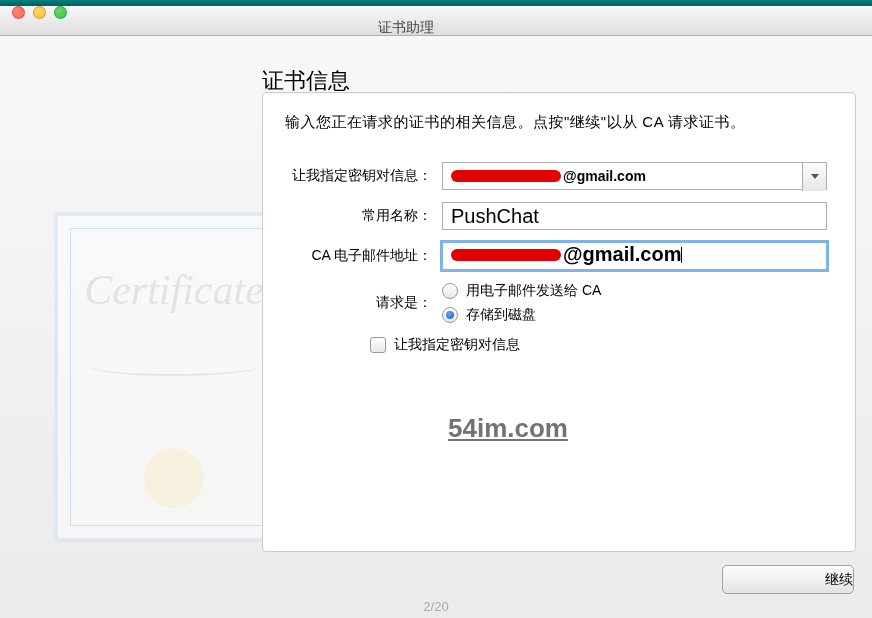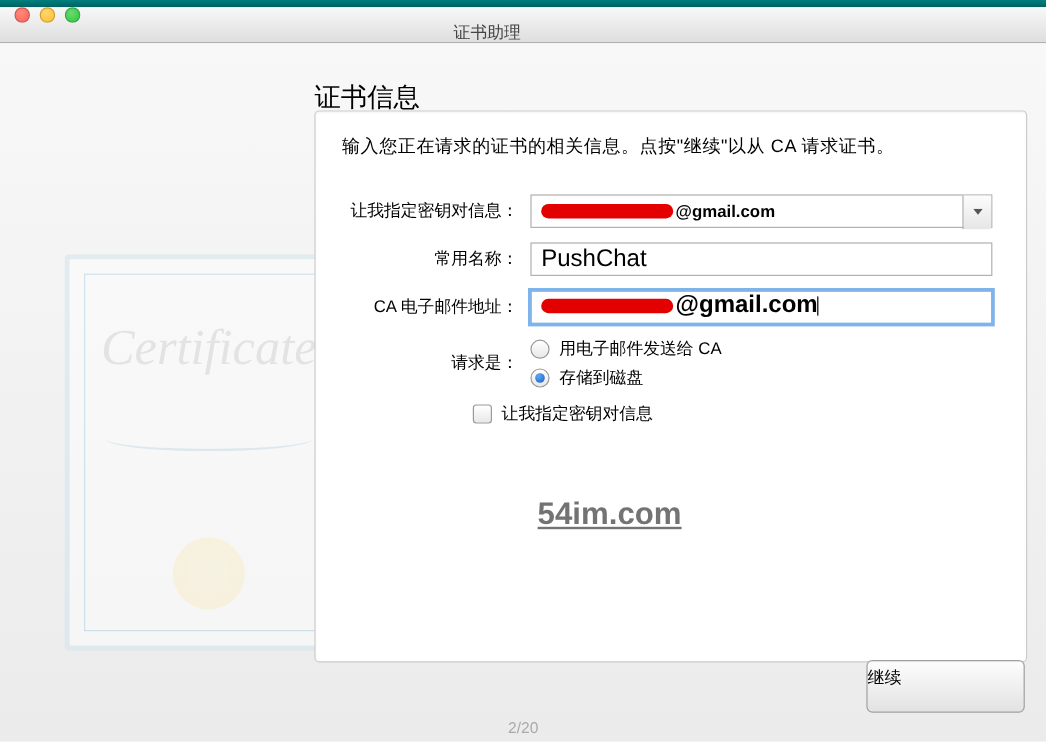--- a/index.html
+++ b/index.html
@@ -191,21 +191,21 @@
       height: 8px;
       border-radius: 50%;
       background: radial-gradient(circle at 35% 30%, #5ba8ff, #1a5fb4);
     }
     .checkbox-row {
       display: flex;
       align-items: center;
       gap: 8px;
       font-size: 14px;
       margin-top: 6px;
-      margin-left: 109px;
+      margin-left: 85px;
     }
     .checkbox {
       width: 16px;
       height: 16px;
       border: 1px solid #999;
       border-radius: 3px;
       background: linear-gradient(to bottom, #fff, #e8e8e8);
       flex-shrink: 0;
     }
     .watermark {
@@ -266,28 +266,28 @@
       width: 60px;
       height: 60px;
       background: radial-gradient(circle, rgba(255, 240, 180, 0.5), rgba(255, 220, 120, 0.4));
       border-radius: 50%;
     }
     .continue-button {
       position: absolute;
       right: 18px;
       bottom: 24px;
       width: 132px;
-      height: 44px;
+      height: 29px;
       background: linear-gradient(to bottom, #fdfdfd, #e2e2e2);
       border: 1px solid #a0a0a0;
       border-radius: 5px;
       font-size: 14px;
       color: #000;
       cursor: pointer;
-      text-align: left;
+      text-align: right;
       line-height: 26px;
       margin-top: 32px;
     }
     .page-indicator {
       position: absolute;
       bottom: 4px;
       left: 50%;
       transform: translateX(-50%);
       font-size: 13px;
       color: #aaa;

